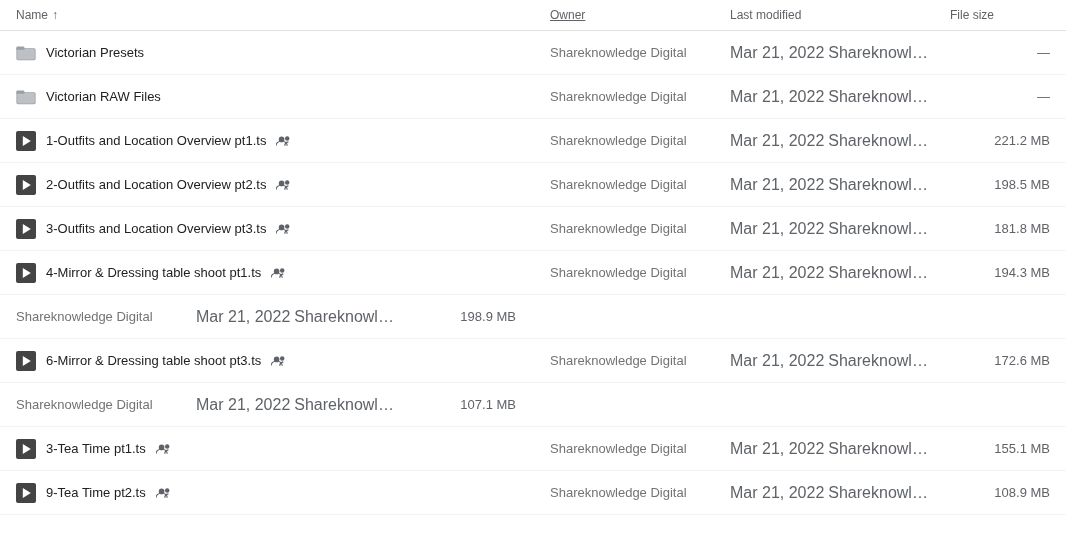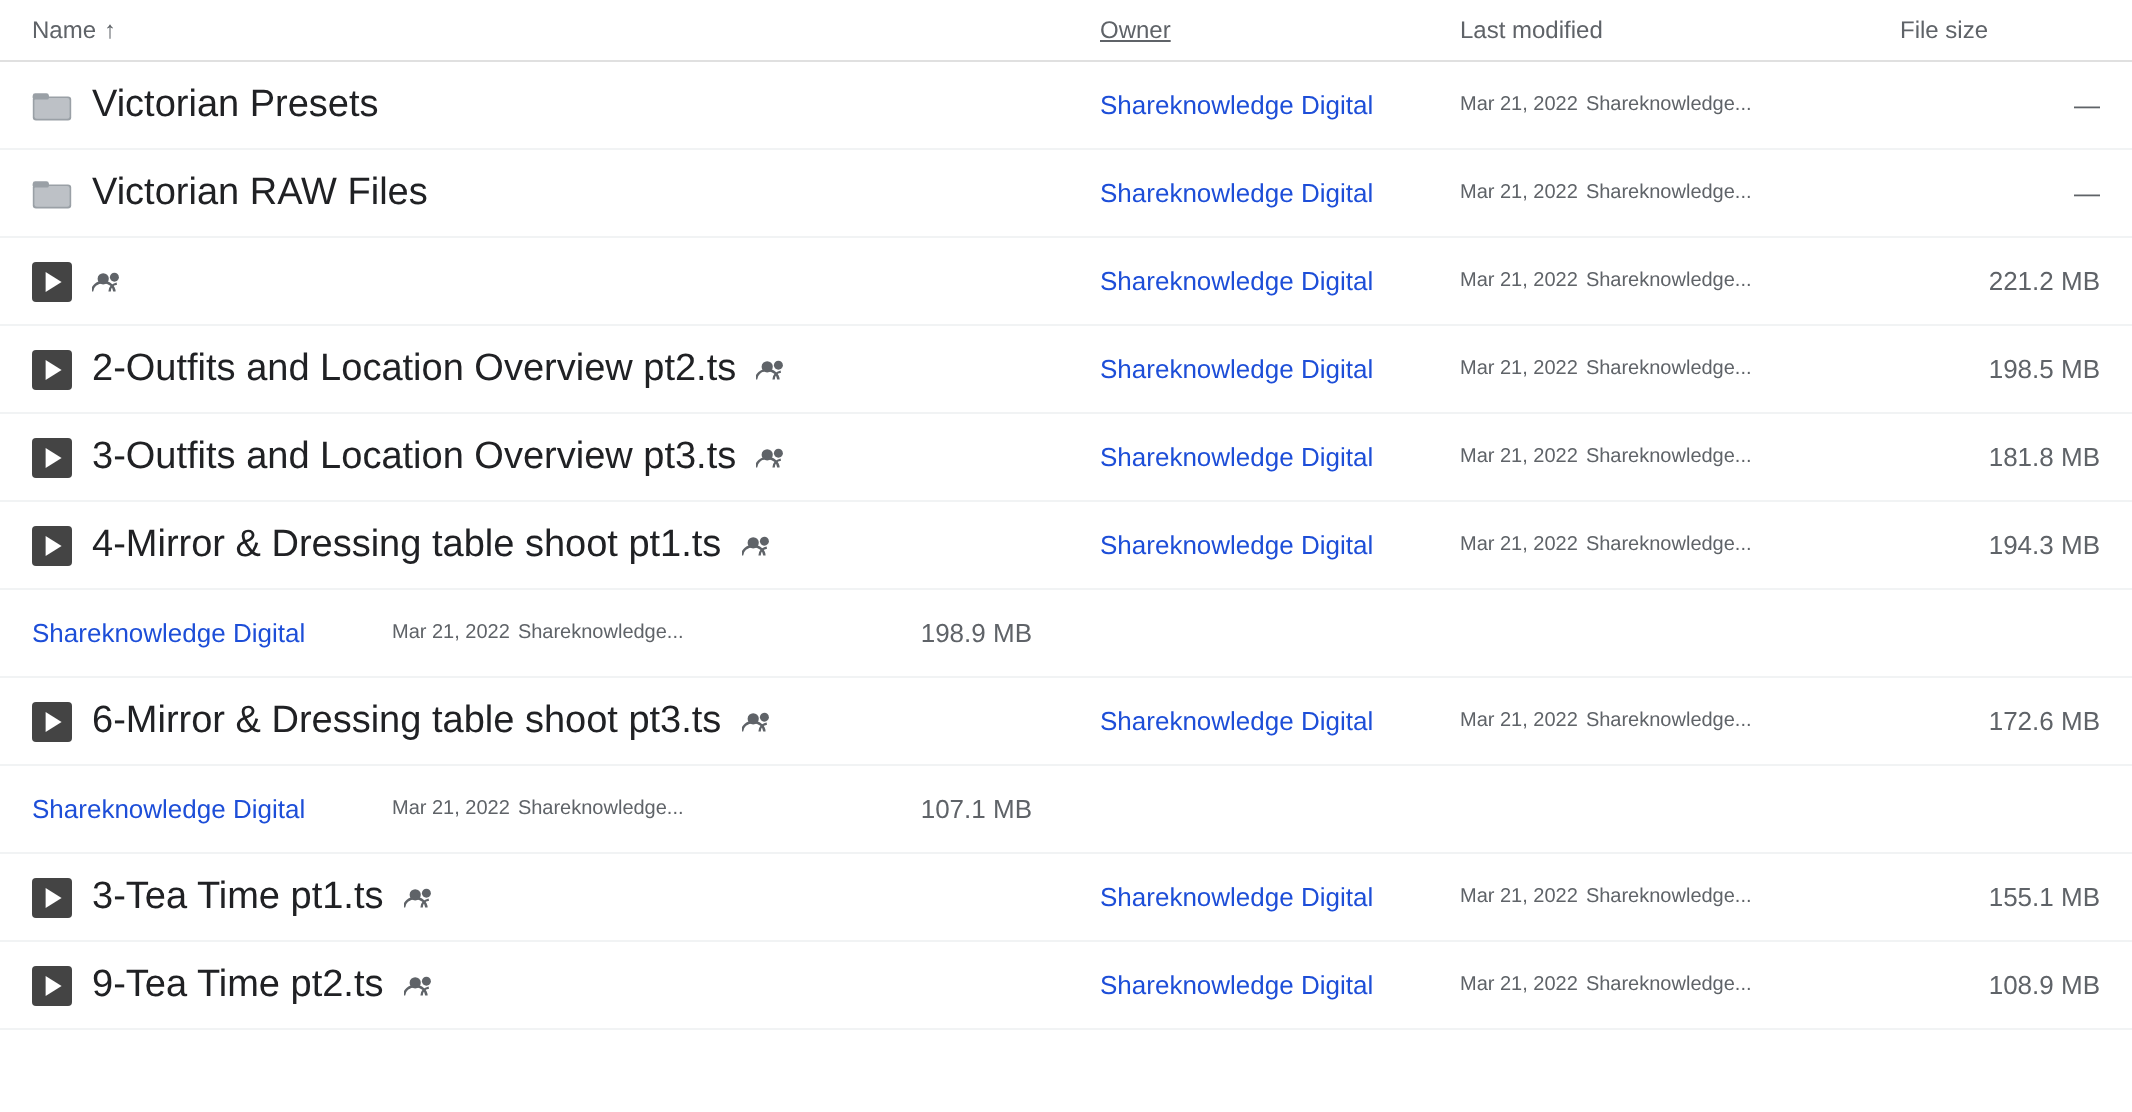--- a/index.html
+++ b/index.html
@@ -57,38 +57,38 @@
       min-height: 44px;
     }
     .row-name {
       flex: 1;
       display: flex;
       align-items: center;
       gap: 10px;
     }
     .row-owner {
       width: 180px;
-      color: #1d4ed8;
+      color: #737373;
       font-size: 13px;
     }
     .row-modified {
       width: 220px;
       color: #5f6368;
-      font-size: 10px;
+      font-size: 16px;
       display: flex;
       gap: 4px;
     }
     .row-size {
       width: 100px;
       text-align: right;
       color: #5f6368;
       font-size: 13px;
     }
     .file-name-text {
-      font-size: 19px;
+      font-size: 13px;
       color: #202124;
     }
     .icon-folder {
       width: 20px;
       height: 20px;
       flex-shrink: 0;
       display: flex;
       align-items: center;
       justify-content: center;
     }
@@ -199,20 +199,21 @@
     <div class="row-owner">Shareknowledge Digital</div>
     <div class="row-modified">
       <span class="modified-date">Mar 21, 2022</span>
       <span class="modified-user">Shareknowledge...</span>
     </div>
     <div class="row-size">—</div>
   </div>
       <div class="table-row">
     <div class="row-name">
       <div class="icon-video"></div>
+      <span class="file-name-text">1-Outfits and Location Overview pt1.ts</span>
       <span class="shared-icon" title="Shared">
       <svg width="16" height="12" viewBox="0 0 20 14" fill="none" xmlns="http://www.w3.org/2000/svg">
         <circle cx="7" cy="5" r="3.5" fill="#5f6368"></circle>
         <path d="M0 13c0-3.3 3.1-6 7-6s7 2.7 7 6" stroke="#5f6368" stroke-width="1.5" fill="none"></path>
         <circle cx="14" cy="4" r="2.8" fill="#5f6368"></circle>
         <path d="M11 13c0-2.5 1.8-4.5 4.5-5" stroke="#5f6368" stroke-width="1.5" fill="none"></path>
       </svg>
     </span>
     </div>
     <div class="row-owner">Shareknowledge Digital</div>

